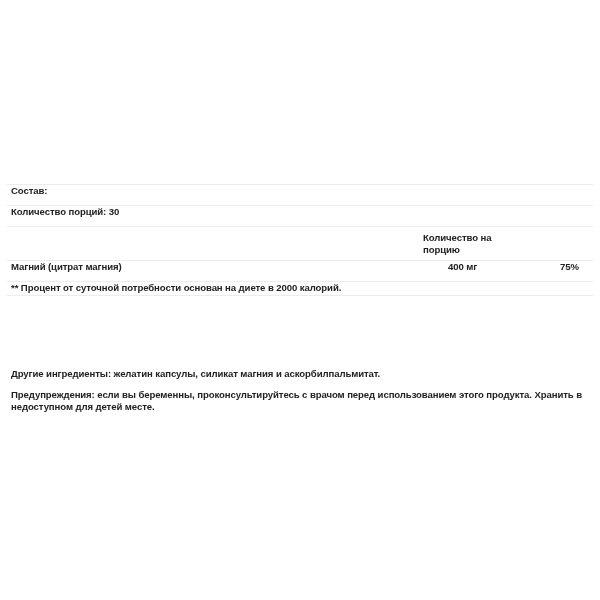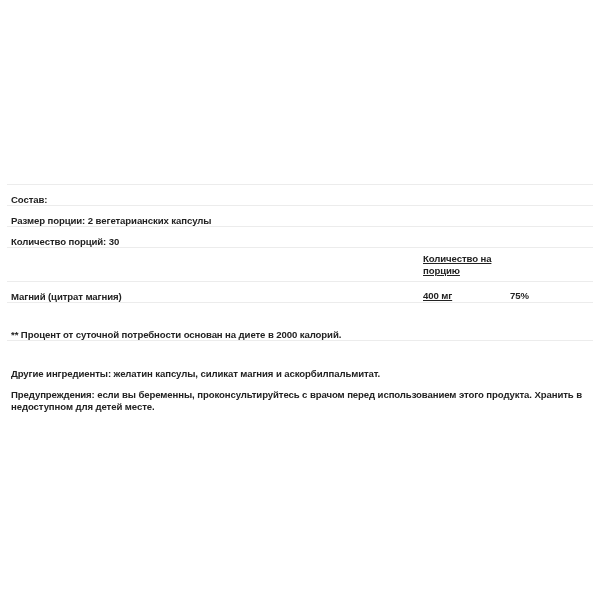--- a/index.html
+++ b/index.html
@@ -7,43 +7,40 @@
     width: 600px; height: 600px; position: relative; overflow: hidden;
     font-family: "Liberation Sans", sans-serif;
     color: #222222;
     font-size: 9.6px;
     font-weight: bold;
     letter-spacing: -0.1px;
   }
   .panel { position: absolute; left: 7px; top: 184px; width: 586px; }
   .row {
     border-top: 1px solid #ececec;
-    display: flex; align-items: flex-end;
+    display: flex; align-items: flex-start;
     padding-left: 4px;
     box-sizing: border-box;
   }
   .row.simple { height: 21px; }
   .row.head { height: 34px; align-items: center; }
-  .row.nutrient { height: 21px; }
-  .row.foot { height: 39px; border-bottom: 1px solid #ececec; }
+  .row.nutrient { height: 21px; gap: 25px; }
+  .row.foot { height: 15px; border-bottom: 1px solid #ececec; }
   .col-name { flex: 0 0 412px; }
-  .col-amt { flex: 0 0 87px; line-height: 12px; text-decoration: underline; }
+  .col-amt { flex: 0 0 87px; line-height: 12px; }
   .col-dv { flex: 1; line-height: 12px; }
   .notes { position: absolute; left: 11px; top: 333px; width: 580px; line-height: 12px; margin-top: 35px; }
   .notes p { margin: 0 0 9px 0; }
 </style>
 </head>
 <body>
 
 <div class="panel">
   <div class="row simple">
     <span>Состав:</span>
-  </div>
-  <div class="row simple">
-    <span>Размер порции: 2 вегетарианских капсулы</span>
   </div>
   <div class="row simple">
     <span>Количество порций: 30</span>
   </div>
   <div class="row head">
     <span class="col-name"></span>
     <span class="col-amt" style="width:70px;">Количество на порцию</span>
   </div>
   <div class="row nutrient">
     <span class="col-name">Магний (цитрат магния)</span>

